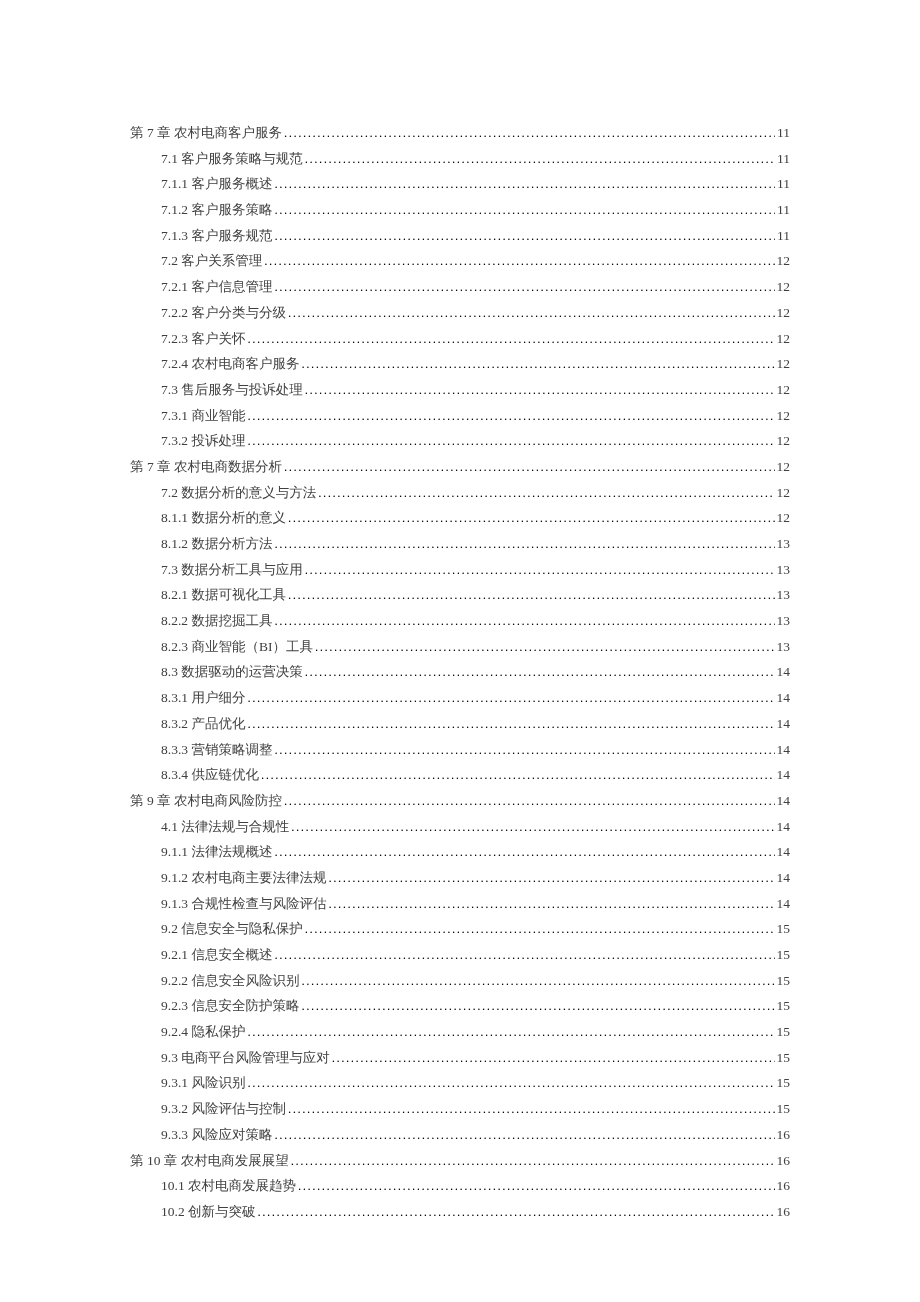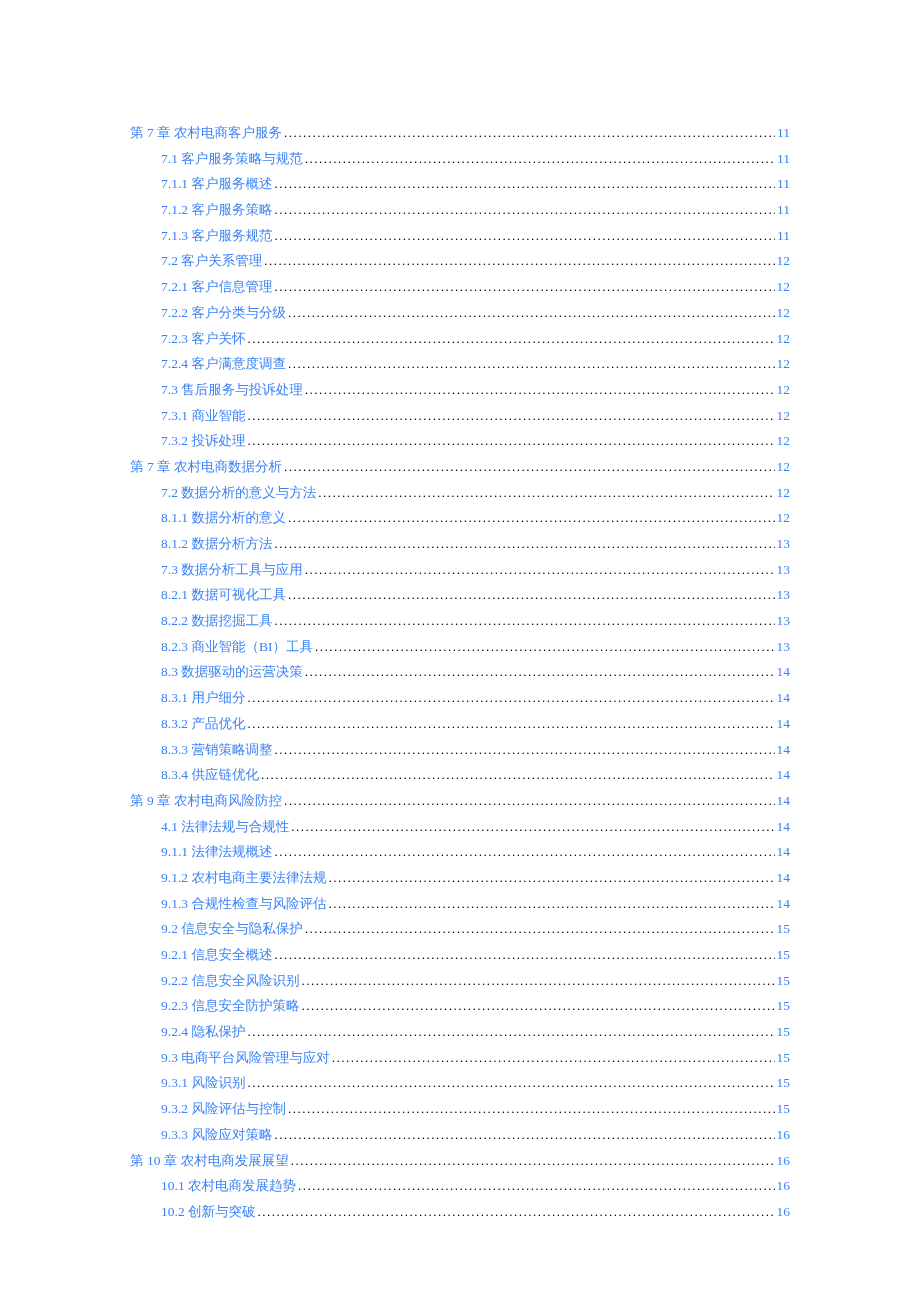--- a/index.html
+++ b/index.html
@@ -11,21 +11,21 @@
       background: #ffffff;
       font-family: "SimSun", "宋体", serif;
       width: 920px;
       margin: 0 auto;
       padding: 120px 130px 80px 130px;
     }
     .toc-entry {
       display: flex;
       align-items: baseline;
       font-size: 13.5px;
-      color: #3b82f6;
+      color: #404040;
       line-height: 1.9;
       white-space: nowrap;
     }
     .toc-entry.level-0 {
       padding-left: 0;
     }
     .toc-entry.level-1 {
       padding-left: 31px;
     }
     .toc-title {
@@ -89,21 +89,21 @@
       <span class="toc-title">7.2.2 客户分类与分级</span>
       <span class="toc-dots"></span>
       <span class="toc-page">12</span>
     </div>
     <div class="toc-entry level-1">
       <span class="toc-title">7.2.3 客户关怀 </span>
       <span class="toc-dots"></span>
       <span class="toc-page">12</span>
     </div>
     <div class="toc-entry level-1">
-      <span class="toc-title">7.2.4 客户满意度调查</span>
+      <span class="toc-title">7.2.4 农村电商客户服务</span>
       <span class="toc-dots"></span>
       <span class="toc-page">12</span>
     </div>
     <div class="toc-entry level-1">
       <span class="toc-title">7.3 售后服务与投诉处理</span>
       <span class="toc-dots"></span>
       <span class="toc-page">12</span>
     </div>
     <div class="toc-entry level-1">
       <span class="toc-title">7.3.1 商业智能 </span>

